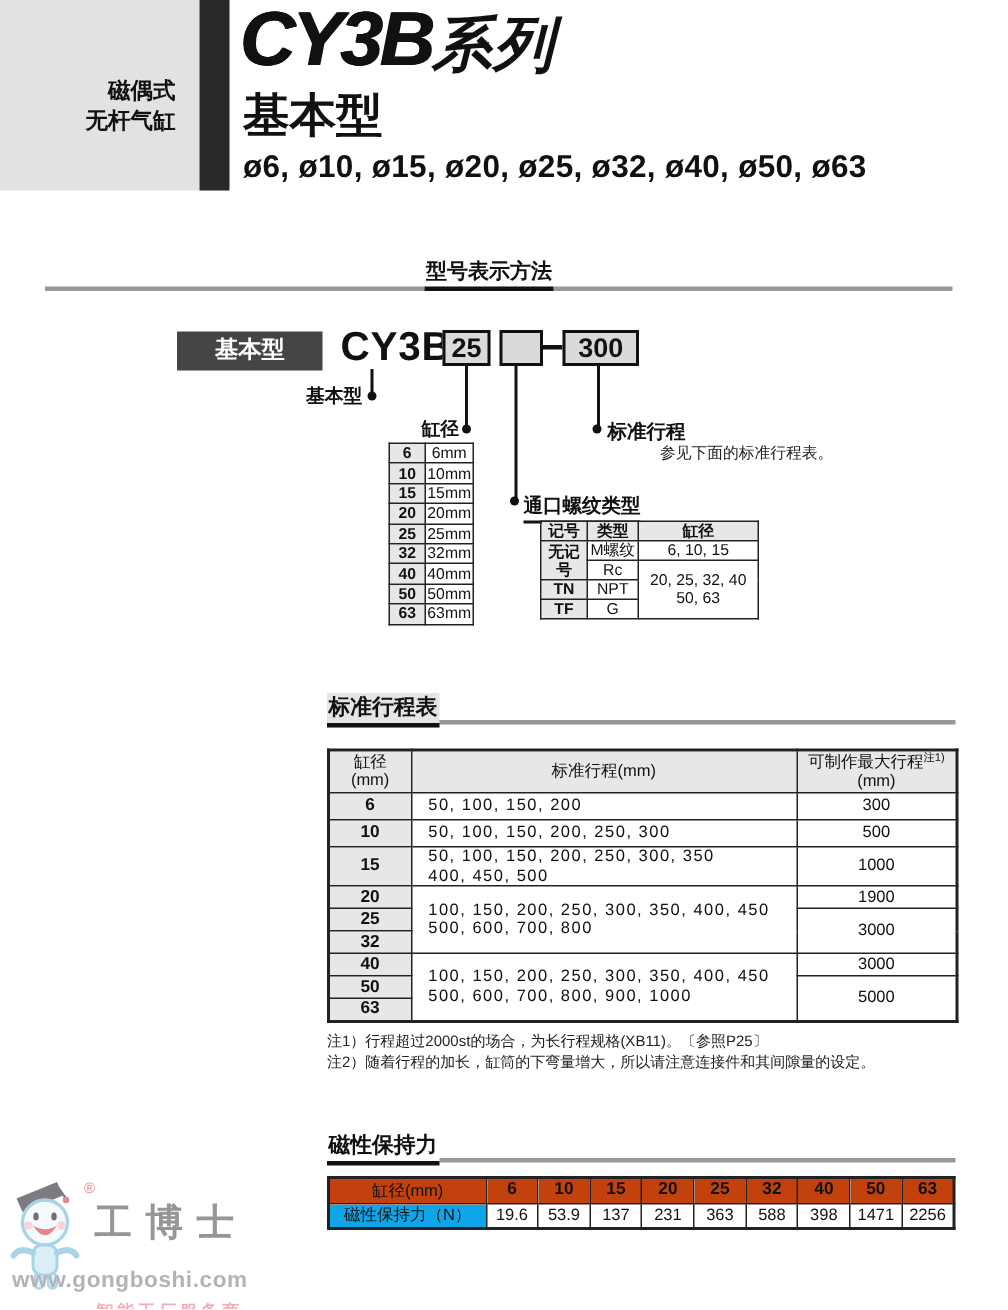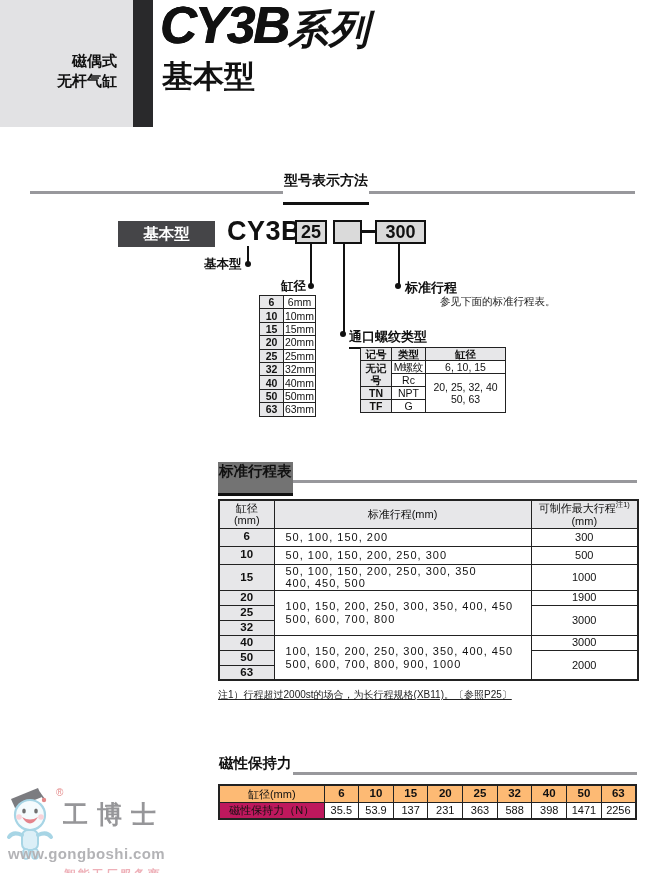--- a/index.html
+++ b/index.html
@@ -13,21 +13,21 @@
            font-size:15px;font-weight:bold;line-height:20px;}
   .black-bar{left:133px;top:0;width:20px;height:127px;background:#29292b;}
   .series-line{left:160px;top:-4px;white-space:nowrap;}
   .series-main{font-style:italic;font-weight:bold;font-size:51px;letter-spacing:-2px;
                text-shadow:0.7px 0 #111,-0.3px 0 #111;}
   .series-suffix{font-style:italic;font-weight:bold;font-size:40px;letter-spacing:1px;}
   .mast-sub{left:162px;top:56px;font-size:31px;font-weight:bold;}
   .mast-bores{left:162px;top:100px;font-size:21px;font-weight:bold;letter-spacing:0.2px;white-space:nowrap;}
   
   .grey-rule{background:#98989c;height:2.5px;}
-  .sec-title{font-weight:bold;border-bottom:3px solid #111;padding:0 1px 12px 1px;white-space:nowrap;font-family:Liberation Mono, monospace;}
+  .sec-title{font-weight:bold;border-bottom:3px solid #111;padding:0 1px 1px 1px;white-space:nowrap;font-family:Liberation Mono, monospace;}
   
   .type-box{left:118px;top:221px;width:97px;height:26px;background:#454548;color:#fff;
             font-size:15.5px;font-weight:bold;text-align:center;line-height:26px;}
   .model-code{left:227px;top:216px;font-size:27px;font-weight:bold;letter-spacing:0.5px;}
   .opt-box{top:220px;height:24px;background:#dadada;border:2px solid #111;box-sizing:border-box;
            text-align:center;font-size:18px;font-weight:bold;line-height:20px;}
   .connector{left:362px;top:230px;width:13px;height:3px;background:#111;}
   .vline{width:2px;background:#111;}
   .dot{width:6px;height:6px;border-radius:50%;background:#111;}
   .callout{font-weight:bold;white-space:nowrap;}
@@ -45,27 +45,27 @@
   .port-tbl th,.port-tbl td{height:11.6px;}
   .port-heading{left:349px;top:328px;font-size:13px;font-weight:bold;border-bottom:2px solid #111;padding-bottom:1px;}
   
   .stroke-tbl{left:218px;top:499px;width:419px;font-size:11px;border:2px solid #222;}
   .stroke-tbl th{font-weight:normal;background:#e7e7e9;font-size:11px;}
   .stroke-tbl .bore{background:#e7e7e9;font-weight:bold;font-size:11.5px;}
   .stroke-tbl .stk{text-align:left;padding-left:11px;letter-spacing:1px;}
   .stroke-tbl .stk span{display:block;}
   .h28{height:28px;} .h18{height:18px;} .h26{height:26px;} .h15{height:15px;}
   sup{font-size:7.5px;}
-  .notes{left:218px;top:688px;font-size:10px;line-height:13.5px;color:#222;white-space:nowrap;text-decoration:underline;}
+  .notes{left:218px;top:688px;font-size:10px;line-height:13.5px;color:#222;white-space:nowrap;}
   
   .mag-tbl{left:218px;top:784px;width:419px;font-size:11px;border:2px solid #222;}
-  .mag-tbl .hrow td{height:16px;background:#fdba74;}
+  .mag-tbl .hrow td{height:16px;background:#c2410c;}
   .mag-tbl .hrow .num{font-weight:bold;font-size:11.5px;}
   .mag-tbl .vrow td{height:15px;}
-  .mag-tbl .lbl{background:#be185d;}
+  .mag-tbl .lbl{background:#0ea5e9;}
   
   .wm{left:6px;top:784px;width:185px;height:86px;opacity:0.72;}
   .wm-reg{left:50px;top:3px;color:#d85a5a;font-size:10px;}
   .wm-brand{left:57px;top:14px;font-size:25px;font-weight:bold;letter-spacing:9px;color:#6f6f72;
             font-family:"DejaVu Serif",serif;white-space:nowrap;}
   .wm-slogan{left:58px;top:47px;font-size:11.5px;font-weight:bold;letter-spacing:2.5px;color:#e8939e;white-space:nowrap;margin-top:36px;}
   .wm-url{left:2px;top:61px;font-size:15px;font-weight:bold;color:#96969a;letter-spacing:0.4px;white-space:nowrap;}
 </style>
 </head>
 <body>
@@ -74,20 +74,21 @@
 
   <div class="abs cat-box">
     <div>磁偶式</div>
     <div>无杆气缸</div>
   </div>
   <div class="abs black-bar"></div>
   <div class="abs series-line">
     <span class="series-main">CY3B</span><span class="series-suffix">系列</span>
   </div>
   <div class="abs mast-sub">基本型</div>
+  <div class="abs mast-bores">ø6, ø10, ø15, ø20, ø25, ø32, ø40, ø50, ø63</div>
 
   <div class="abs grey-rule" style="left:30px;top:191px;width:605px;"></div>
   <div class="abs sec-title" style="left:283px;top:172px;font-size:14px;background:#fff;">型号表示方法</div>
 
   <div class="abs type-box">基本型</div>
   <div class="abs model-code">CY3B</div>
   <div class="abs opt-box" style="left:295px;width:32px;">25</div>
   <div class="abs opt-box" style="left:333px;width:29px;"></div>
   <div class="abs connector"></div>
   <div class="abs opt-box" style="left:375px;width:51px;">300</div>
@@ -183,21 +184,21 @@
       <td>NPT</td>
     </tr>
     <tr>
       <td class="fill b">TF</td>
       <td>G</td>
     </tr>
   </tbody>
     </table>
 
   <div class="abs grey-rule" style="left:218px;top:480px;width:419px;"></div>
-  <div class="abs sec-title" style="left:218px;top:462px;font-size:14.5px;background:#737373;">标准行程表</div>
+  <div class="abs sec-title" style="left:218px;top:462px;font-size:14.5px;background:#e5e5e5;">标准行程表</div>
 
   <table class="abs stroke-tbl">
     <colgroup>
         <col style="width:55px">
         <col style="width:257px">
         <col style="width:107px">
       </colgroup>
     <tbody>
         <tr class="h28">
       <th class="fill">
@@ -246,30 +247,31 @@
     <tr class="h15">
       <td class="bore">40</td>
       <td class="stk" rowspan="3">
         <span>100, 150, 200, 250, 300, 350, 400, 450</span>
         <span>500, 600, 700, 800, 900, 1000</span>
       </td>
       <td>3000</td>
     </tr>
     <tr class="h15">
       <td class="bore">50</td>
-      <td rowspan="2">2000</td>
+      <td rowspan="2">5000</td>
     </tr>
     <tr class="h15">
       <td class="bore">63</td>
     </tr>
   </tbody>
     </table>
 
   <div class="abs notes">
     <div>注1）行程超过2000st的场合，为长行程规格(XB11)。〔参照P25〕</div>
+    <div>注2）随着行程的加长，缸筒的下弯量增大，所以请注意连接件和其间隙量的设定。</div>
   </div>
 
   <div class="abs grey-rule" style="left:218px;top:772px;width:419px;"></div>
   <div class="abs sec-title" style="left:218px;top:754px;font-size:14.5px;background:#fff;">磁性保持力</div>
 
   <table class="abs mag-tbl">
     <colgroup>
       <col style="width:105px">
       <col>
         <col>
@@ -289,21 +291,21 @@
       <td class="num">15</td>
       <td class="num">20</td>
       <td class="num">25</td>
       <td class="num">32</td>
       <td class="num">40</td>
       <td class="num">50</td>
       <td class="num">63</td>
     </tr>
     <tr class="vrow">
       <td class="lbl">磁性保持力（N）</td>
-      <td>35.5</td>
+      <td>19.6</td>
       <td>53.9</td>
       <td>137</td>
       <td>231</td>
       <td>363</td>
       <td>588</td>
       <td>398</td>
       <td>1471</td>
       <td>2256</td>
     </tr>
   </tbody>

